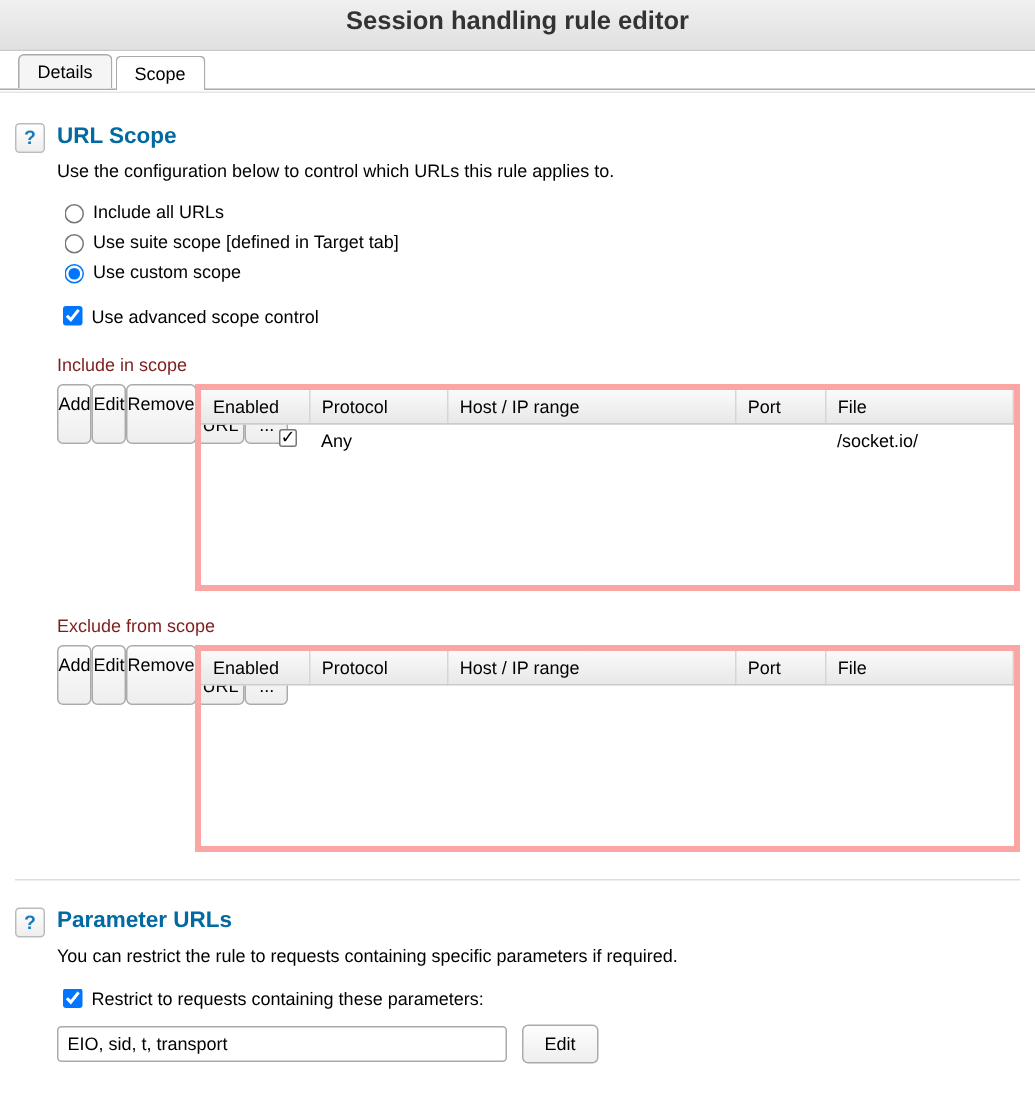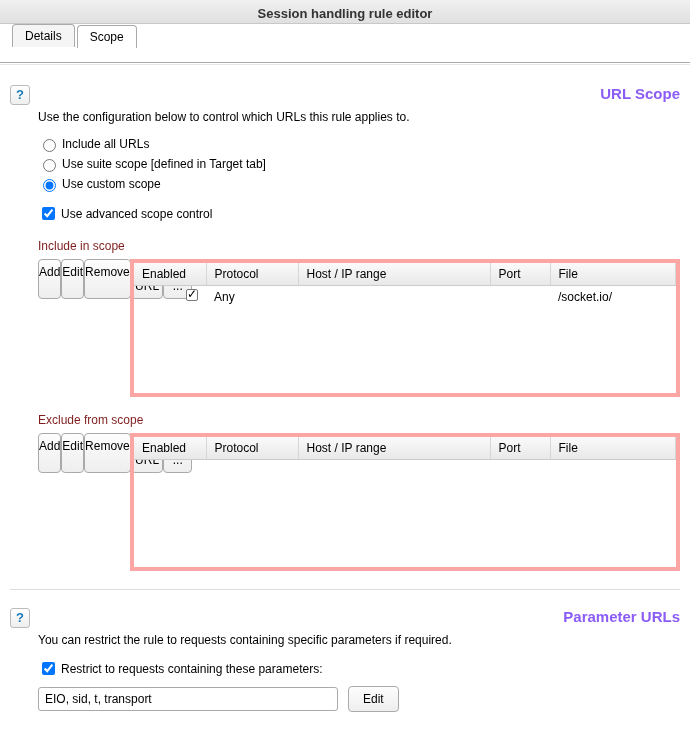--- a/index.html
+++ b/index.html
@@ -7,33 +7,33 @@
     margin: 0;
     font-family: Arial, sans-serif;
     font-size: 12px;
     background: #fff;
     color: #000;
     width: 690px;
     height: 737px;
     overflow: hidden;
   }
   .titlebar {
-    height: 24px;
+    height: 34px;
     background: linear-gradient(to bottom, #f0f0f0, #e0e0e0);
     border-bottom: 1px solid #c8c8c8;
     text-align: center;
     line-height: 28px;
-    font-size: 13px;
+    font-size: 17px;
     color: #333;
     font-weight: bold;
   }
   .tabs-row {
     display: flex;
-    align-items: flex-start;
-    height: 39px;
+    align-items: flex-end;
+    height: 26px;
     border-bottom: 1px solid #aaa;
     padding-left: 12px;
     background: #fff;
   }
   .tab {
     padding: 4px 12px;
     border: 1px solid #aaa;
     border-bottom: none;
     border-top-left-radius: 4px;
     border-top-right-radius: 4px;
@@ -65,25 +65,24 @@
     line-height: 18px;
     color: #1a7bb9;
     font-weight: bold;
     margin-right: 8px;
     cursor: pointer;
     font-size: 13px;
     flex-shrink: 0;
   }
   .section-body { flex: 1; }
   .h-title {
-    color: #8b5cf6;
+    color: #0369a1;
     font-size: 15px;
     font-weight: bold;
     margin: 0 0 8px 0;
-    text-align: right;
   }
   .desc { margin-bottom: 12px; }
   .radio-row, .check-row {
     display: flex;
     align-items: center;
     margin: 4px 0;
   }
   .radio-row input, .check-row input { margin-right: 6px; }
   .subhead {
     color: #7f1d1d;

